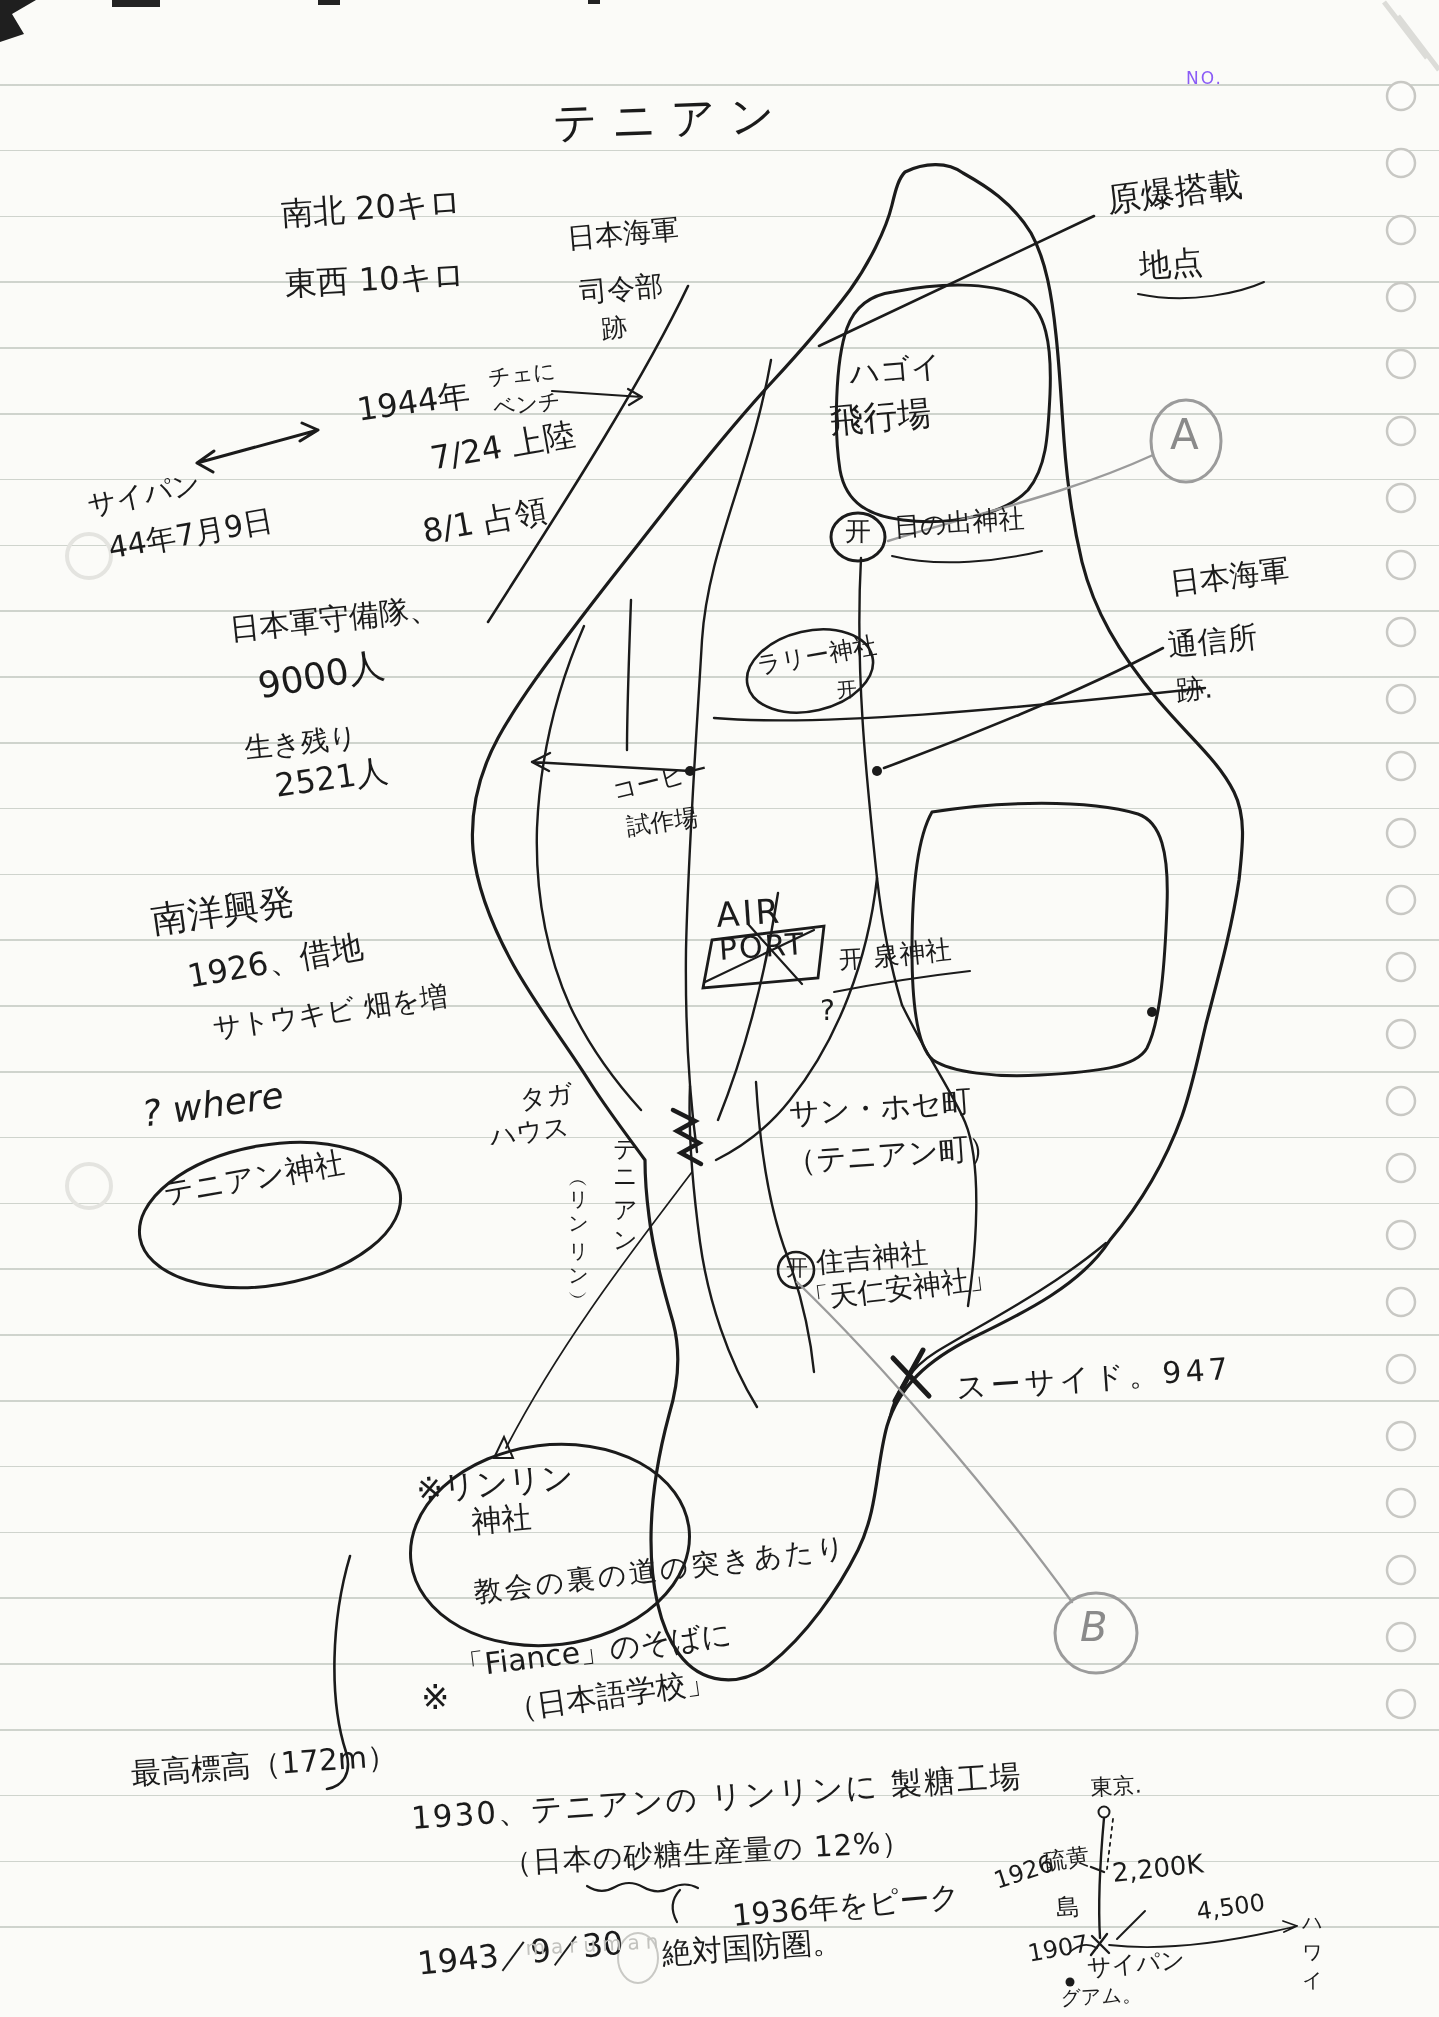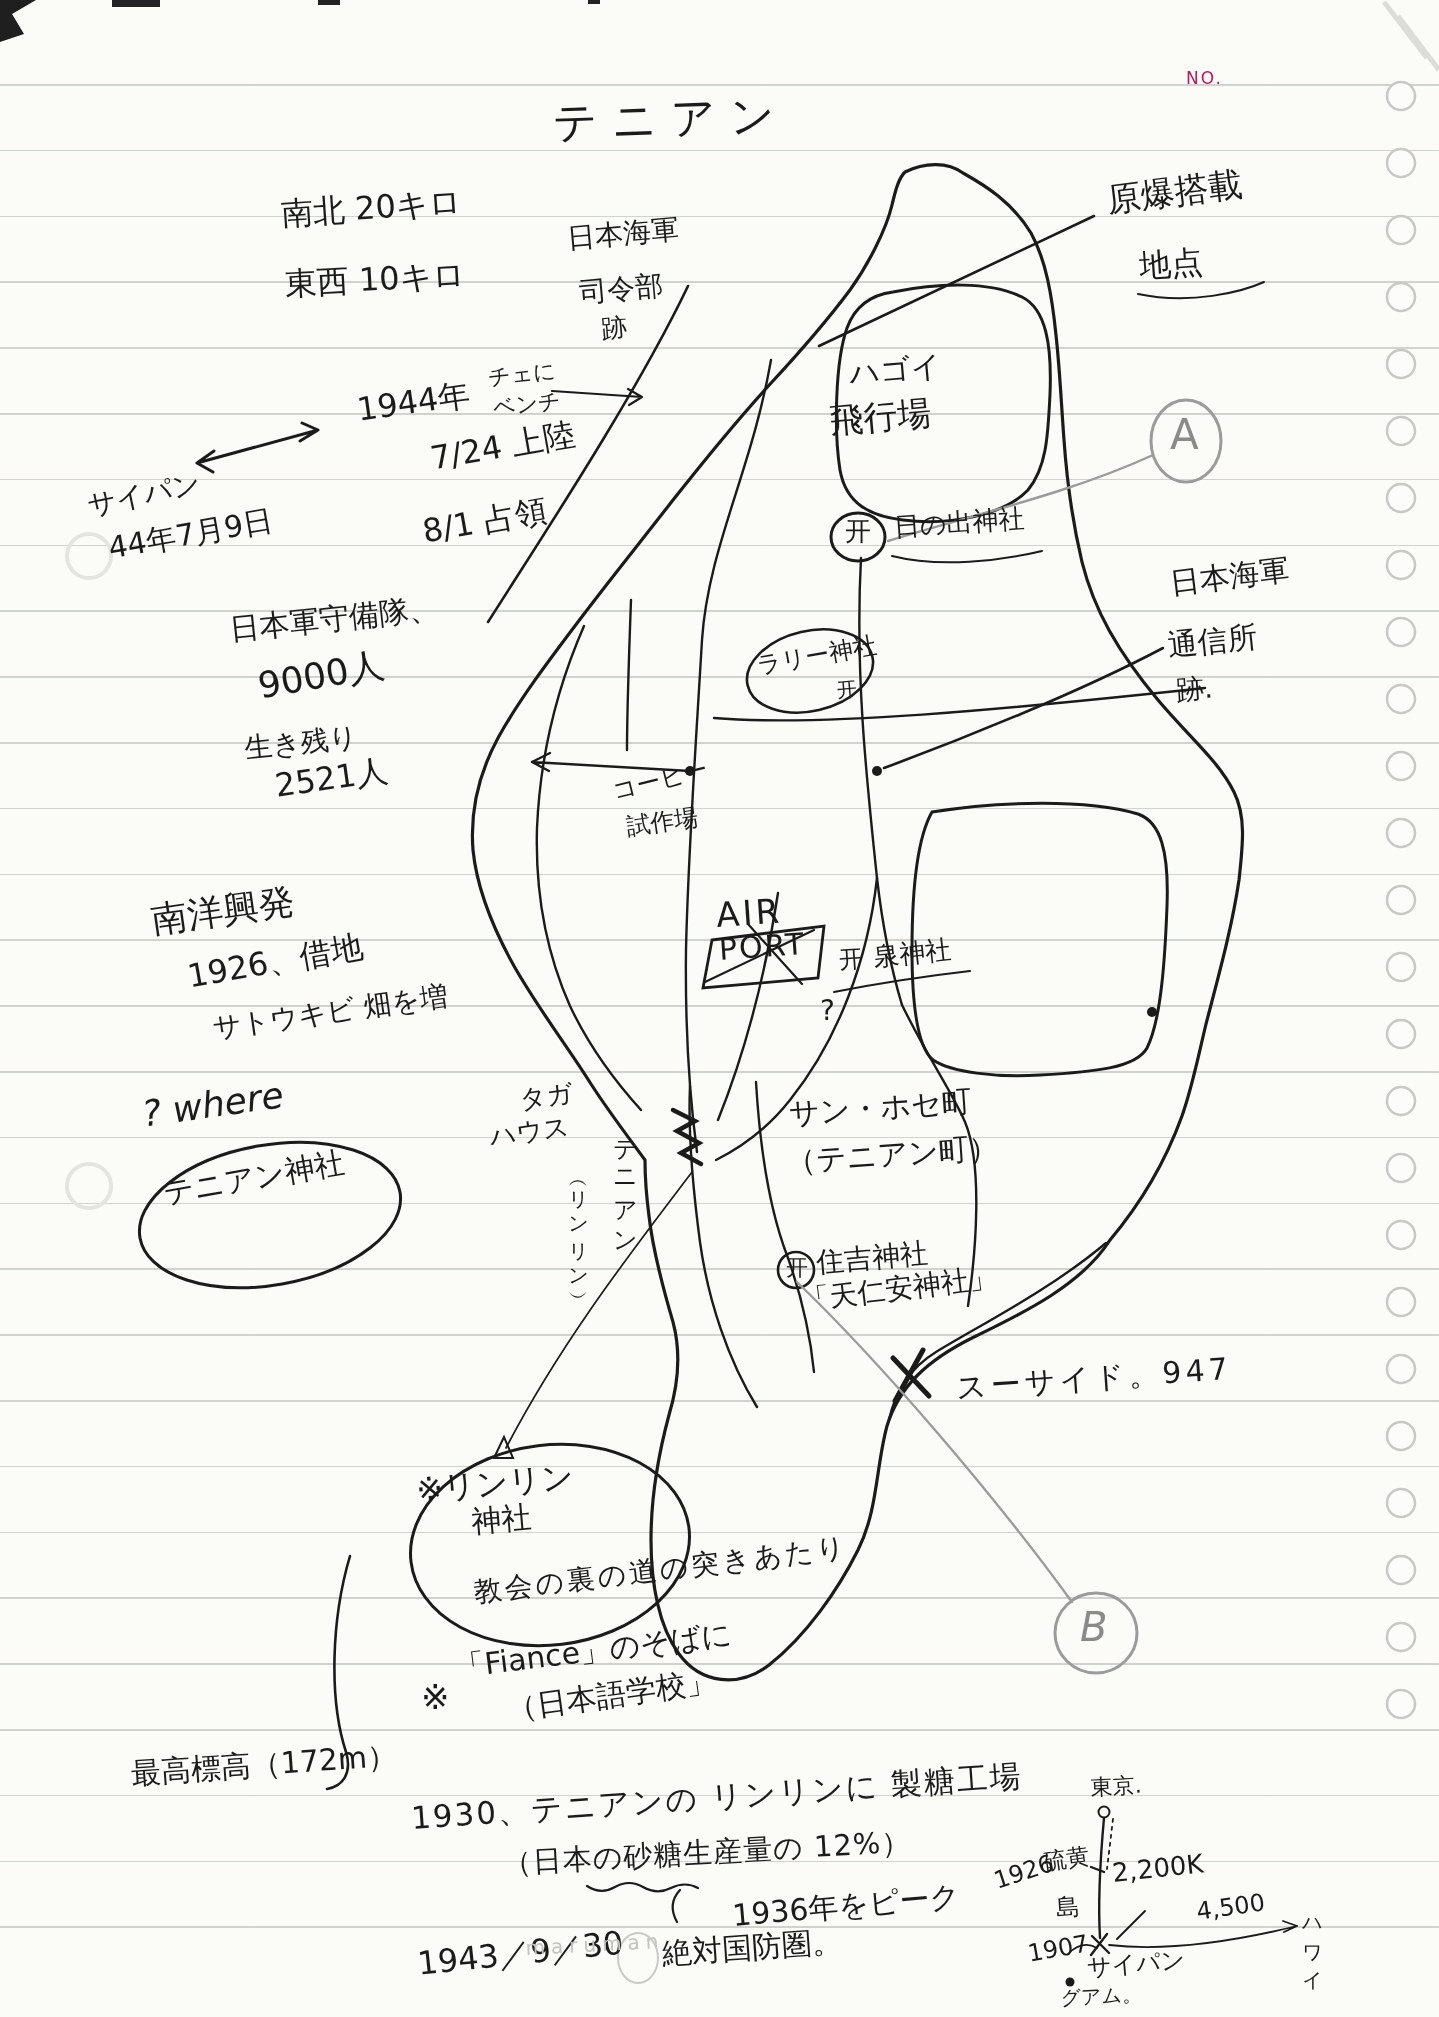--- a/index.html
+++ b/index.html
@@ -169,21 +169,21 @@
       <path d="M 1113 1819 L 1107 1869" stroke-width="1.8" stroke-dasharray="3 5"></path>
       <path d="M 1091 1867 L 1104 1872" stroke-width="2.4"></path>
       <path d="M 1145 1911 L 1117 1939" stroke-width="2"></path>
       <path d="M 1092 1936 L 1109 1953 M 1107 1934 L 1091 1955" stroke-width="2.4"></path>
       <path d="M 1109 1945 C 1170 1952 1240 1940 1297 1926 M 1297 1926 L 1283 1921 M 1297 1926 L 1284 1932" stroke-width="1.8"></path>
       <path d="M 1068 1954 C 1078 1944 1088 1943 1097 1948" stroke-width="1.7"></path>
       <circle cx="1070" cy="1982" r="4.5" fill="#1b1b1b" stroke="none"></circle>
     </g>
   </svg>
 
-  <div class="hw faint" style="left:1186px; top:70px; font-size:17px; letter-spacing:2px; color:#be185d;">NO.</div>
+  <div class="hw faint" style="left:1186px; top:70px; font-size:17px; letter-spacing:2px; color:#8b5cf6;">NO.</div>
 
   <div class="hw" style="left:552px; top:100px; font-size:44px; letter-spacing:14px; transform:rotate(-2deg);">テニアン</div>
 
   <div class="hw" style="left:280px; top:198px; font-size:32px; transform:rotate(-4deg);">南北 20キロ</div>
   <div class="hw" style="left:284px; top:268px; font-size:32px; transform:rotate(-3deg);">東西 10キロ</div>
 
   <div class="hw" style="left:566px; top:224px; font-size:28px; transform:rotate(-5deg);">日本海軍</div>
   <div class="hw" style="left:578px; top:278px; font-size:28px; transform:rotate(-5deg);">司令部</div>
   <div class="hw" style="left:600px; top:316px; font-size:26px; transform:rotate(-5deg);">跡</div>
 

